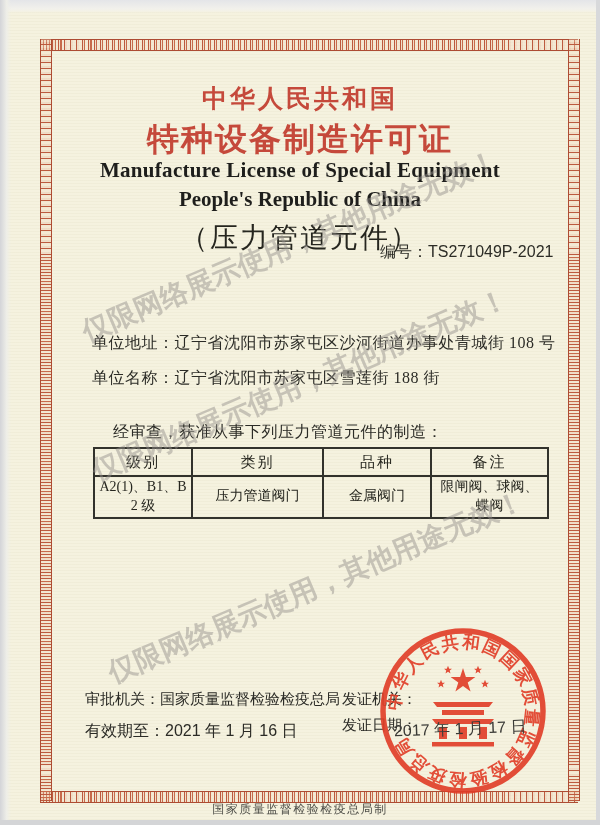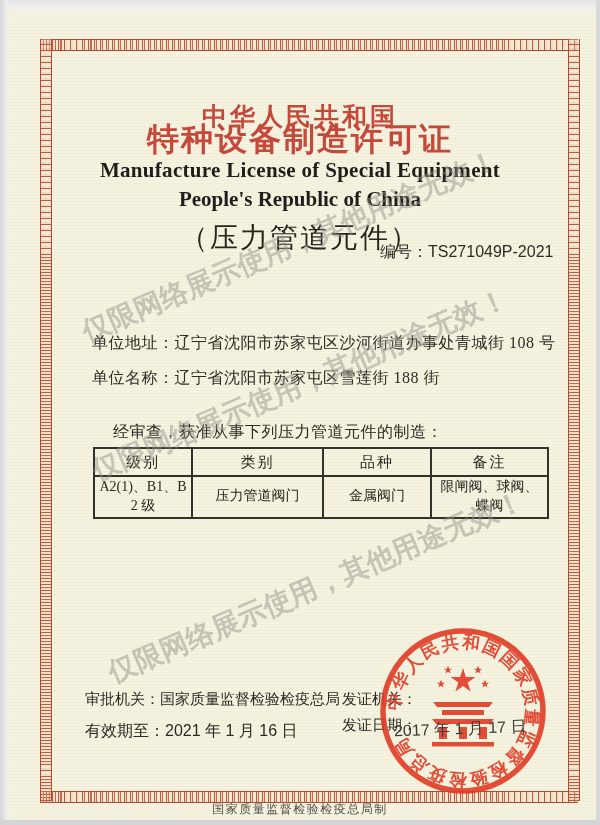--- a/index.html
+++ b/index.html
@@ -28,21 +28,21 @@
   .frame-v { top:39px; height:762px; width:10px;
     border-left:1px solid #ad4c33; border-right:1px solid #ad4c33;
     background:repeating-linear-gradient(0deg,#bc5a3e 0 1px, rgba(232,176,146,0.30) 1px 2.5px, #c76b4b 2.5px 3.5px, rgba(242,216,190,0.35) 3.5px 6px);
   }
   .frame-top { top:39px; } .frame-bottom { top:791px; }
   .frame-leftv { left:40px; } .frame-rightv { left:568px; }
 
   .abs { position:absolute; z-index:2; }
   .center { left:0; width:600px; text-align:center; }
 
-  .title-cn1 { top:100px;  font-size:25px; font-weight:bold; letter-spacing:3px; color:#c5493b; }
+  .title-cn1 { top:82px;  font-size:25px; font-weight:bold; letter-spacing:3px; color:#c5493b; }
   .title-cn2 { top:118px; font-size:32px; font-weight:bold; letter-spacing:2px; color:#c5493b; }
   .title-en1 { top:158px; font-size:21px; font-weight:bold; letter-spacing:0.3px; color:#1e1e1c; }
   .title-en2 { top:187px; font-size:21px; font-weight:bold; color:#1e1e1c; }
   .subtitle  { top:219px; font-size:28px; letter-spacing:2px; color:#26261f; }
 
   .license-no { top:242px; left:380px; font-size:16px; color:#2c2c26; white-space:nowrap; }
 
   .field-line { left:92px; font-size:16px; letter-spacing:0.5px; white-space:nowrap; color:#2b2b26; }
   .fl-0 { top:298px; } .fl-1 { top:333px; } .fl-2 { top:368px; }
 

